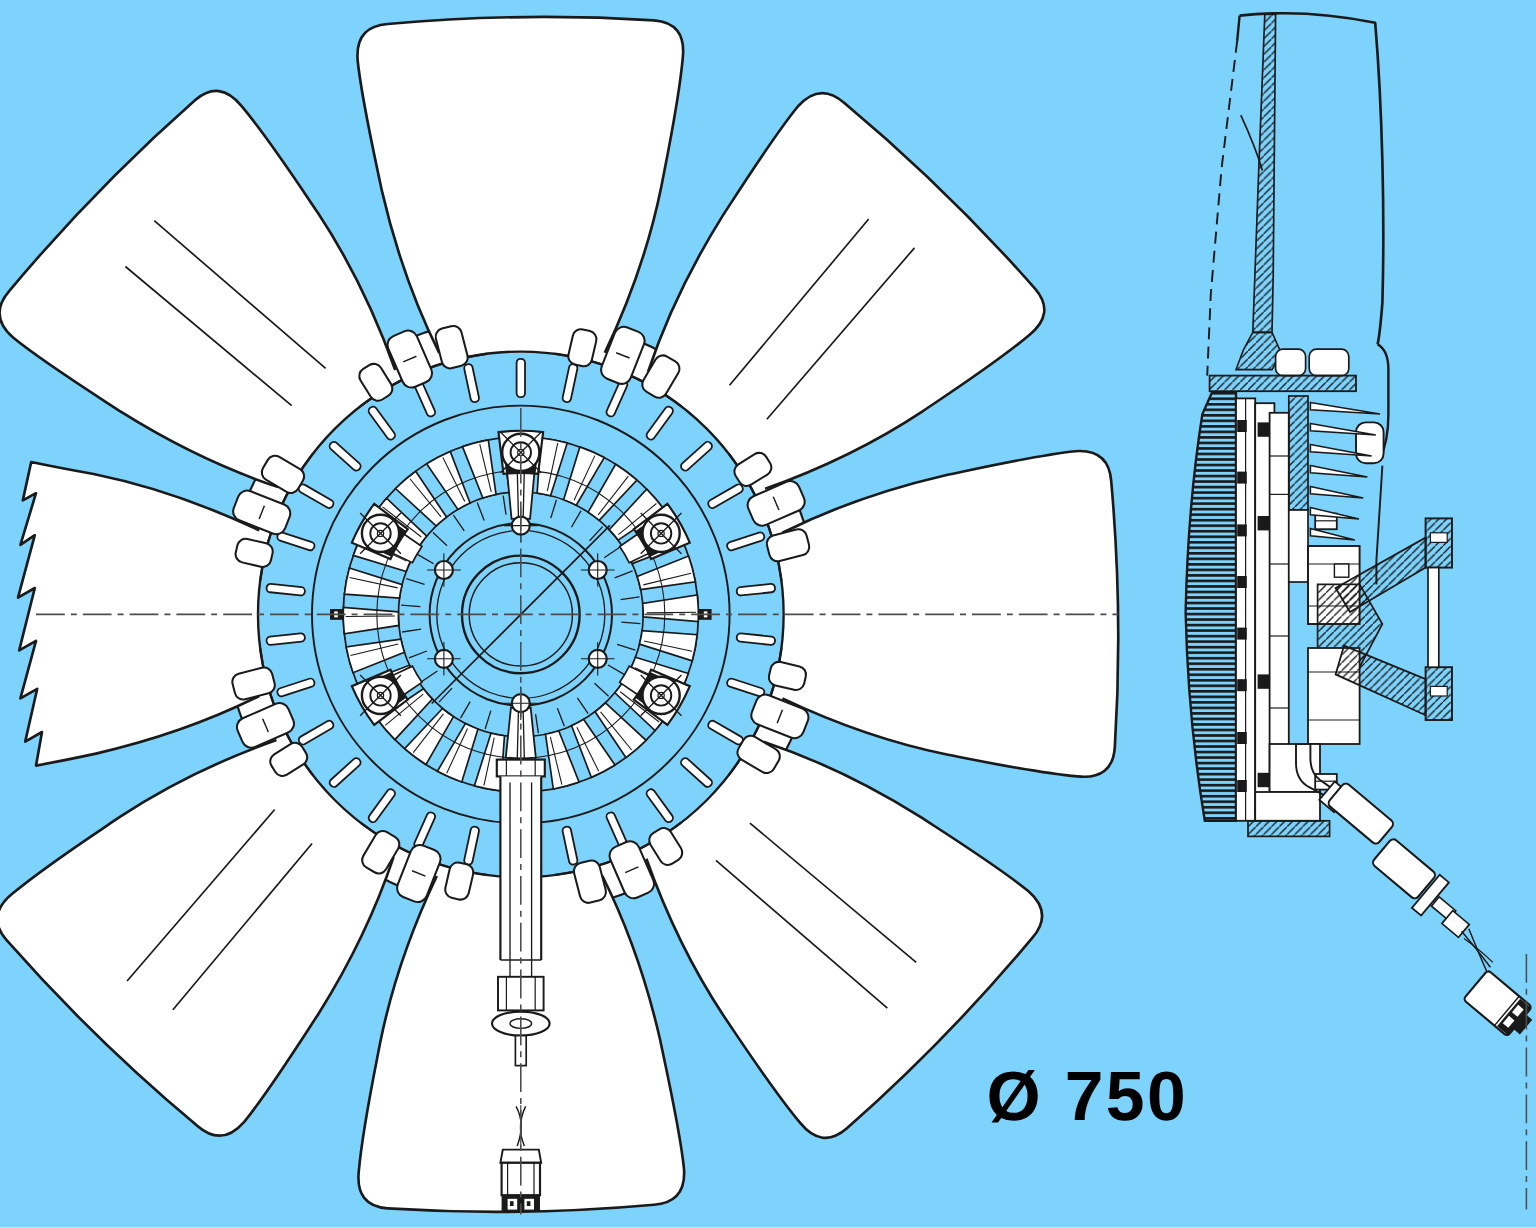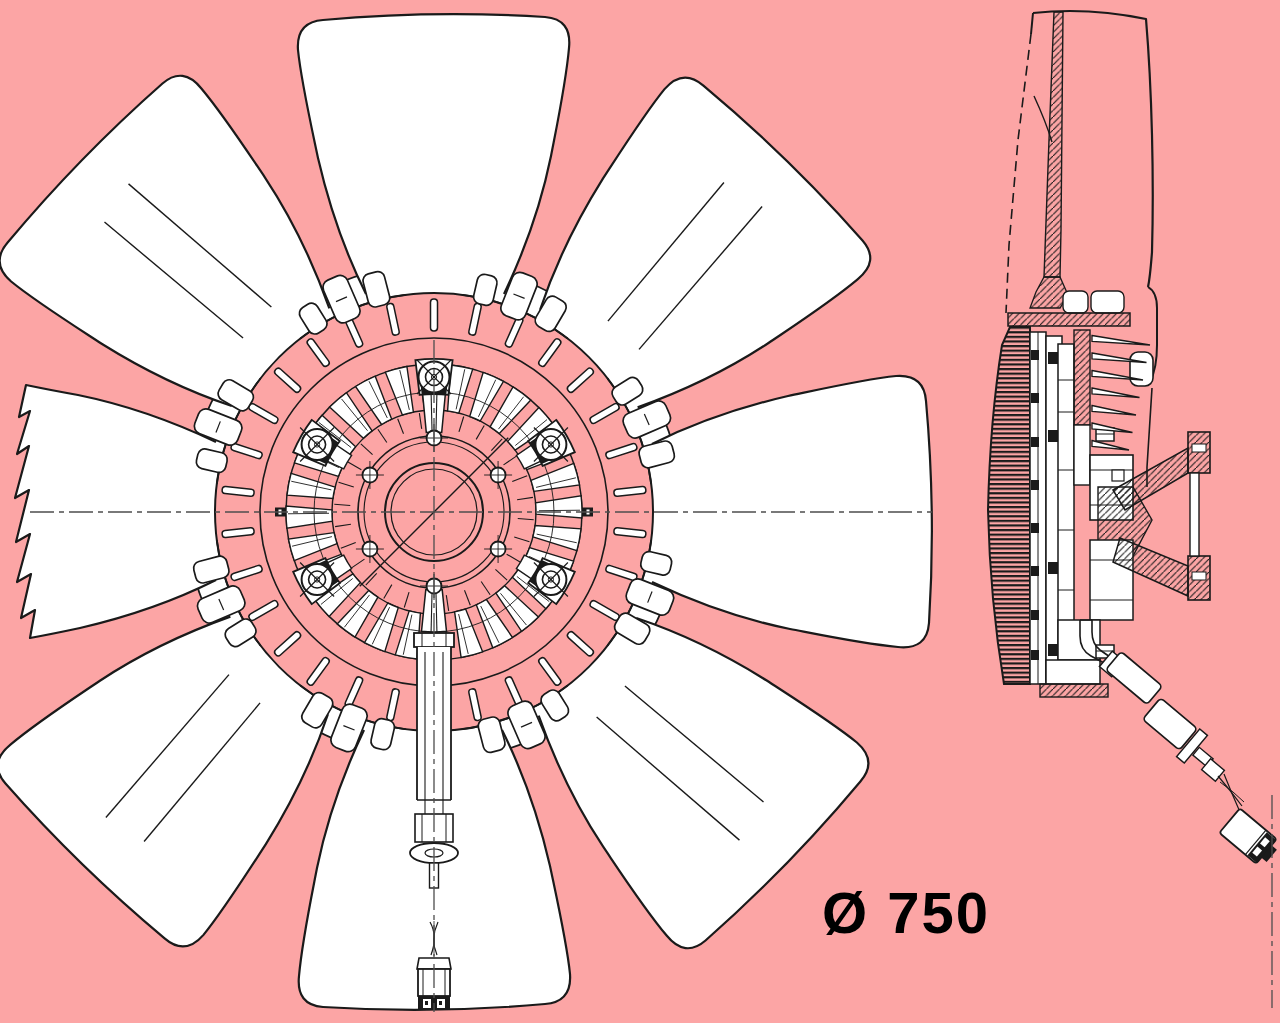--- a/index.html
+++ b/index.html
@@ -1,16 +1,16 @@
 <!DOCTYPE html>
 <html><head>
 <meta charset="utf-8">
 <style>
   html,body{margin:0;padding:0;background:#ffffff;}
-  .stage{position:relative;width:1280px;height:1023px;background:#fca5a5;overflow:hidden;
+  .stage{position:relative;width:1280px;height:1023px;background:#7dd3fc;overflow:hidden;
          font-family:"Liberation Sans", sans-serif;}
   svg{display:block;}
   text.dim{font-family:"Liberation Sans", sans-serif;font-weight:bold;letter-spacing:2px;}
 </style>
 </head>
 <body>
 
 <div class="stage">
   <svg id="dwg" width="1280" height="1023" viewBox="0 0 1280 1023">
     <defs>

